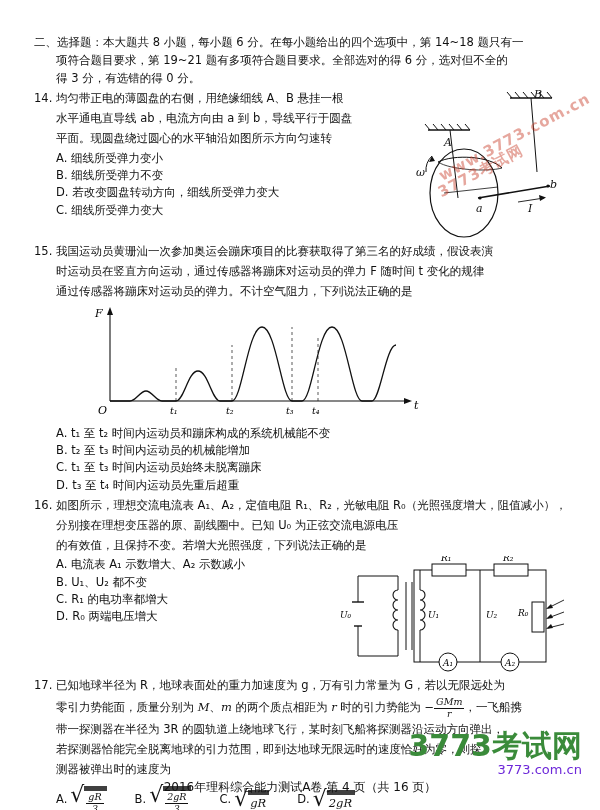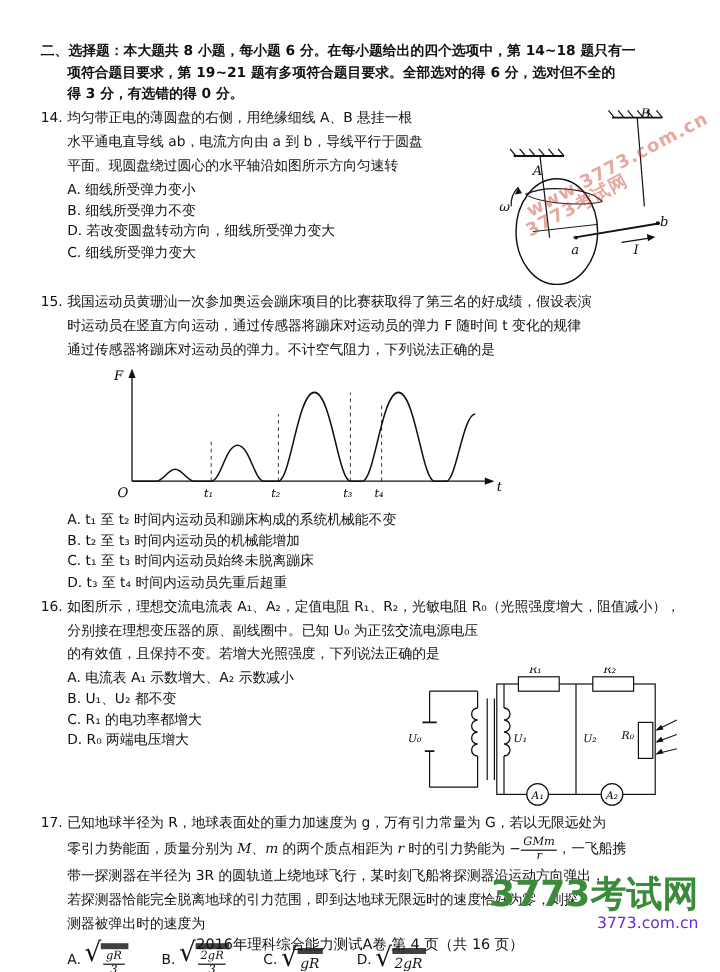--- a/index.html
+++ b/index.html
@@ -28,21 +28,21 @@
     left: 34px;
     top: 34px;
     width: 534px;
   }
   .para {
     line-height: 1.55;
     margin: 0 0 2px 0;
     text-align: justify;
   }
   .section-head {
-    font-weight: bold;
+    font-weight: normal;
     line-height: 1.55;
   }
   .hang {
     padding-left: 22px;
     text-indent: -22px;
   }
   .opts {
     padding-left: 22px;
     line-height: 1.5;
   }
@@ -281,21 +281,21 @@
         <div>D. t₃ 至 t₄ 时间内运动员先重后超重</div>
       </div>
     </div>
 
     <div class="q clearfix">
       <div class="para hang">
         <span>16.</span>
         <span>如图所示，理想交流电流表 A₁、A₂，定值电阻 R₁、R₂，光敏电阻 R₀（光照强度增大，阻值减小），</span>
       </div>
       <div class="para" style="padding-left:22px;">分别接在理想变压器的原、副线圈中。已知 U₀ 为正弦交流电源电压</div>
-      <div class="para" style="padding-left:22px;font-family:Liberation Mono, monospace;">的有效值，且保持不变。若增大光照强度，下列说法正确的是</div>
+      <div class="para" style="padding-left:22px;">的有效值，且保持不变。若增大光照强度，下列说法正确的是</div>
 
       <div class="fig-right fig16">
         <svg width="232" height="120" viewBox="0 0 232 120">
 
           <rect x="78" y="14" width="132" height="92" fill="none" stroke="#111" stroke-width="1"></rect>
 
           <rect x="96" y="8" width="34" height="12" fill="#fff" stroke="#111" stroke-width="1"></rect>
           <text x="105" y="5" font-size="9" font-style="italic" font-family="DejaVu Serif, serif">R₁</text>
 
           <rect x="158" y="8" width="34" height="12" fill="#fff" stroke="#111" stroke-width="1"></rect>

